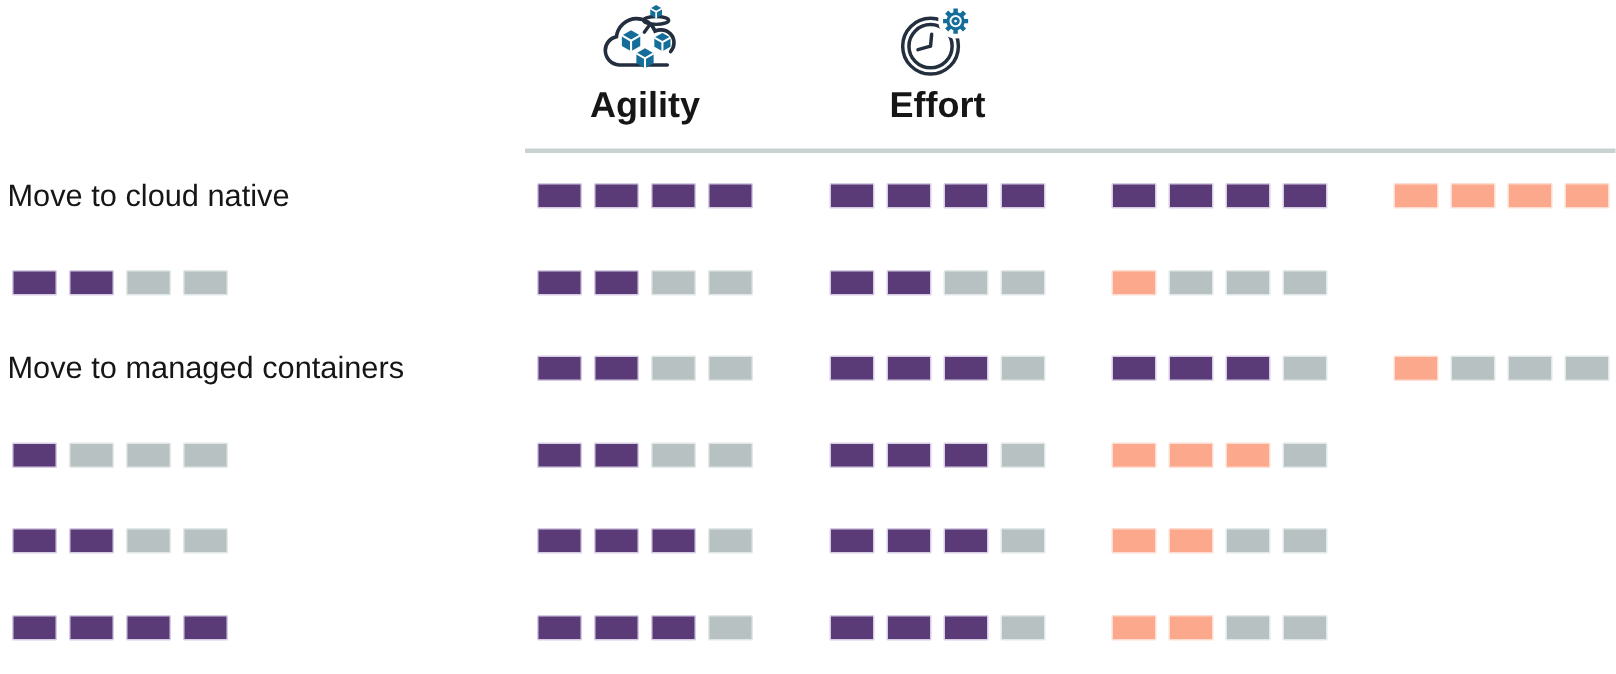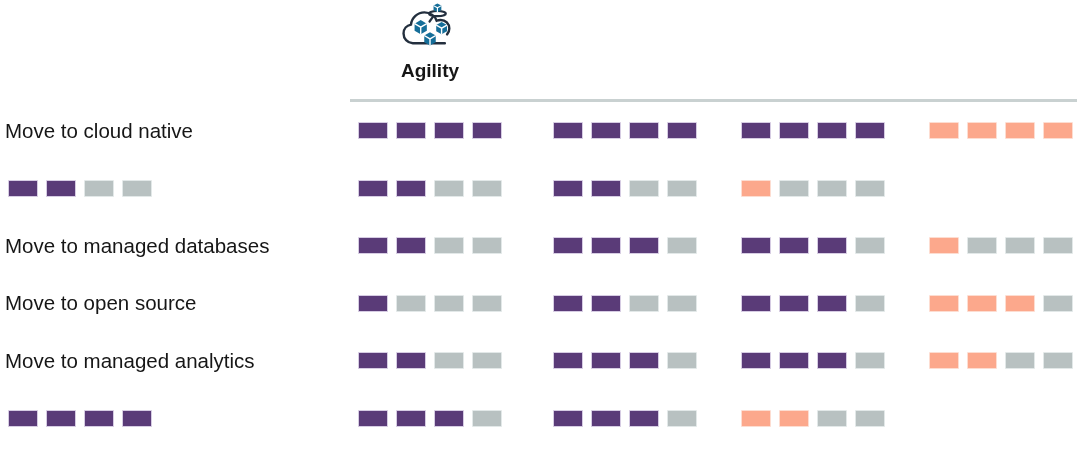--- a/index.html
+++ b/index.html
@@ -17,21 +17,21 @@
     height: 99px;
   }
   .corner-cell {}
   .header-cell { padding-top: 2px; }
   .header-group {
     width: 144px; margin-left: 8px;
     display: flex; flex-direction: column; align-items: center;
   }
   .header-icon { height: 52px; display: flex; align-items: flex-end; justify-content: center; }
   .header-label {
-    font-size: 19px; font-weight: bold; line-height: 26px;
+    font-size: 24px; font-weight: bold; line-height: 26px;
     margin-top: 4px; white-space: nowrap;
   }
   .divider {
     position: absolute; top: 99px; left: 350px; width: 727px; height: 3px;
     background: var(--divider, #C9D1D1);
   }
 
   
   .rows { position: absolute; top: 102px; left: 0; width: 1031px; }
   .row {
@@ -85,20 +85,38 @@
               <path d="M25.8 36.1 L32 39.7 L38.2 36.1 M32 39.7 V46.9" stroke="#fff" stroke-width="1.5"></path>
             </g>
           </svg>
         </div>
         <div class="header-label">Agility</div>
       </div>
     </div>
 
 
 
+    <div class="header-cell">
+      <div class="header-group">
+        <div class="header-icon">
+          <svg width="62" height="52" viewBox="0 0 64 56" fill="none">
+            <circle cx="27" cy="31" r="20" class="navy" stroke-width="2.5"></circle>
+            <circle cx="27" cy="31" r="15.5" class="navy" stroke-width="2.5"></circle>
+            <path class="navy" stroke-width="2.5" stroke-linecap="round" d="M27 31 L18 33.5 M27 31 L27.8 22.5"></path>
+            <circle cx="45" cy="13" r="12.5" fill="#fff"></circle>
+            <g class="blue" stroke-width="3.2">
+              <path d="M50.5 13 H54 M48.9 16.9 L51.4 19.4 M45 18.5 V22 M41.1 16.9 L38.6 19.4 M39.5 13 H36 M41.1 9.1 L38.6 6.6 M45 7.5 V4 M48.9 9.1 L51.4 6.6"></path>
+            </g>
+            <circle cx="45" cy="13" r="5.5" fill="#fff" class="blue" stroke-width="2.2"></circle>
+            <circle cx="45" cy="13" r="2" fill="#fff" class="blue" stroke-width="2"></circle>
+          </svg>
+        </div>
+        <div class="header-label">Effort</div>
+      </div>
+    </div>
   </div>
 
   <div class="divider"></div>
 
   <div class="rows" id="rows">
       <div class="row">
         <div class="row-label">Move to cloud native</div>
         <div class="cell">
           <div class="seg-group">
             <div class="seg benefit"></div>
@@ -160,91 +178,89 @@
         <div class="cell">
           <div class="seg-group">
             <div class="seg effort"></div>
             <div class="seg empty"></div>
             <div class="seg empty"></div>
             <div class="seg empty"></div>
           </div>
         </div>
       </div>
       <div class="row">
-        <div class="row-label">Move to managed databases</div>
-        <div class="cell">
-          <div class="seg-group">
-            <div class="seg benefit"></div>
-            <div class="seg benefit"></div>
-            <div class="seg empty"></div>
-            <div class="seg empty"></div>
-          </div>
-        </div>
-        <div class="cell">
-          <div class="seg-group">
-            <div class="seg benefit"></div>
-            <div class="seg benefit"></div>
-            <div class="seg benefit"></div>
-            <div class="seg empty"></div>
-          </div>
-        </div>
-        <div class="cell">
-          <div class="seg-group">
-            <div class="seg benefit"></div>
-            <div class="seg benefit"></div>
-            <div class="seg benefit"></div>
-            <div class="seg empty"></div>
-          </div>
-        </div>
-        <div class="cell">
-          <div class="seg-group">
-            <div class="seg effort"></div>
-            <div class="seg empty"></div>
-            <div class="seg empty"></div>
-            <div class="seg empty"></div>
-          </div>
-        </div>
-      </div>
-      <div class="row">
-        <div class="row-label">Move to open source</div>
-        <div class="cell">
-          <div class="seg-group">
-            <div class="seg benefit"></div>
-            <div class="seg empty"></div>
-            <div class="seg empty"></div>
-            <div class="seg empty"></div>
-          </div>
-        </div>
-        <div class="cell">
-          <div class="seg-group">
-            <div class="seg benefit"></div>
-            <div class="seg benefit"></div>
-            <div class="seg empty"></div>
-            <div class="seg empty"></div>
-          </div>
-        </div>
-        <div class="cell">
-          <div class="seg-group">
-            <div class="seg benefit"></div>
-            <div class="seg benefit"></div>
-            <div class="seg benefit"></div>
-            <div class="seg empty"></div>
-          </div>
-        </div>
-        <div class="cell">
-          <div class="seg-group">
-            <div class="seg effort"></div>
-            <div class="seg effort"></div>
-            <div class="seg effort"></div>
-            <div class="seg empty"></div>
-          </div>
-        </div>
-      </div>
-      <div class="row">
-        <div class="row-label">Move to managed analytics</div>
+        <div class="row-label">Move to managed containers</div>
+        <div class="cell">
+          <div class="seg-group">
+            <div class="seg benefit"></div>
+            <div class="seg benefit"></div>
+            <div class="seg empty"></div>
+            <div class="seg empty"></div>
+          </div>
+        </div>
+        <div class="cell">
+          <div class="seg-group">
+            <div class="seg benefit"></div>
+            <div class="seg benefit"></div>
+            <div class="seg benefit"></div>
+            <div class="seg empty"></div>
+          </div>
+        </div>
+        <div class="cell">
+          <div class="seg-group">
+            <div class="seg benefit"></div>
+            <div class="seg benefit"></div>
+            <div class="seg benefit"></div>
+            <div class="seg empty"></div>
+          </div>
+        </div>
+        <div class="cell">
+          <div class="seg-group">
+            <div class="seg effort"></div>
+            <div class="seg empty"></div>
+            <div class="seg empty"></div>
+            <div class="seg empty"></div>
+          </div>
+        </div>
+      </div>
+      <div class="row">
+        <div class="cell">
+          <div class="seg-group">
+            <div class="seg benefit"></div>
+            <div class="seg empty"></div>
+            <div class="seg empty"></div>
+            <div class="seg empty"></div>
+          </div>
+        </div>
+        <div class="cell">
+          <div class="seg-group">
+            <div class="seg benefit"></div>
+            <div class="seg benefit"></div>
+            <div class="seg empty"></div>
+            <div class="seg empty"></div>
+          </div>
+        </div>
+        <div class="cell">
+          <div class="seg-group">
+            <div class="seg benefit"></div>
+            <div class="seg benefit"></div>
+            <div class="seg benefit"></div>
+            <div class="seg empty"></div>
+          </div>
+        </div>
+        <div class="cell">
+          <div class="seg-group">
+            <div class="seg effort"></div>
+            <div class="seg effort"></div>
+            <div class="seg effort"></div>
+            <div class="seg empty"></div>
+          </div>
+        </div>
+      </div>
+      <div class="row">
         <div class="cell">
           <div class="seg-group">
             <div class="seg benefit"></div>
             <div class="seg benefit"></div>
             <div class="seg empty"></div>
             <div class="seg empty"></div>
           </div>
         </div>
         <div class="cell">
           <div class="seg-group">

